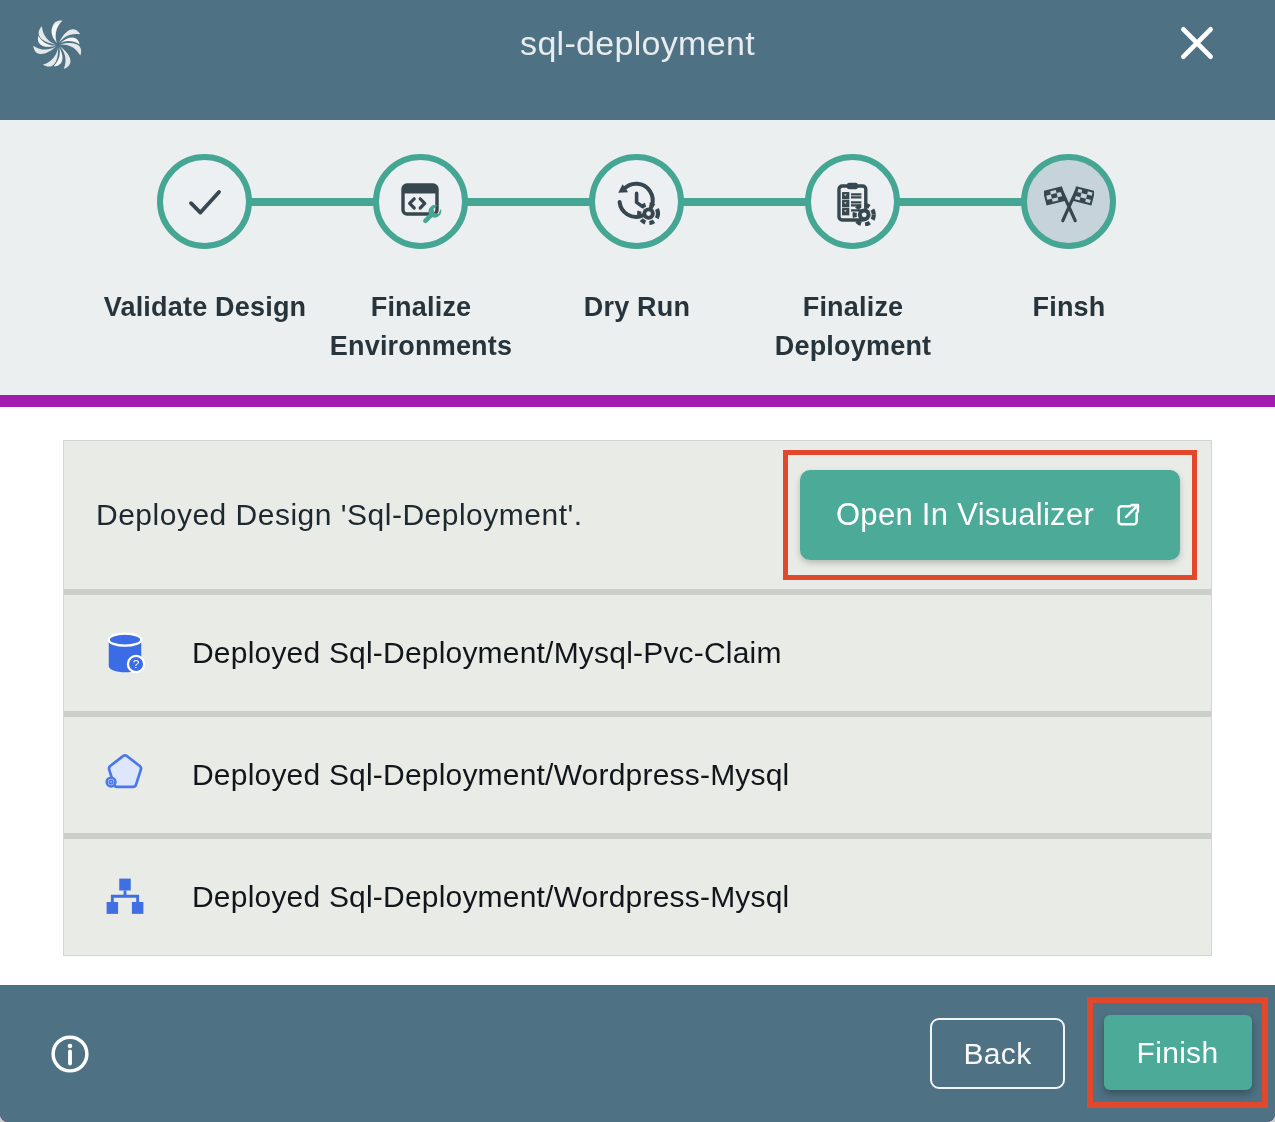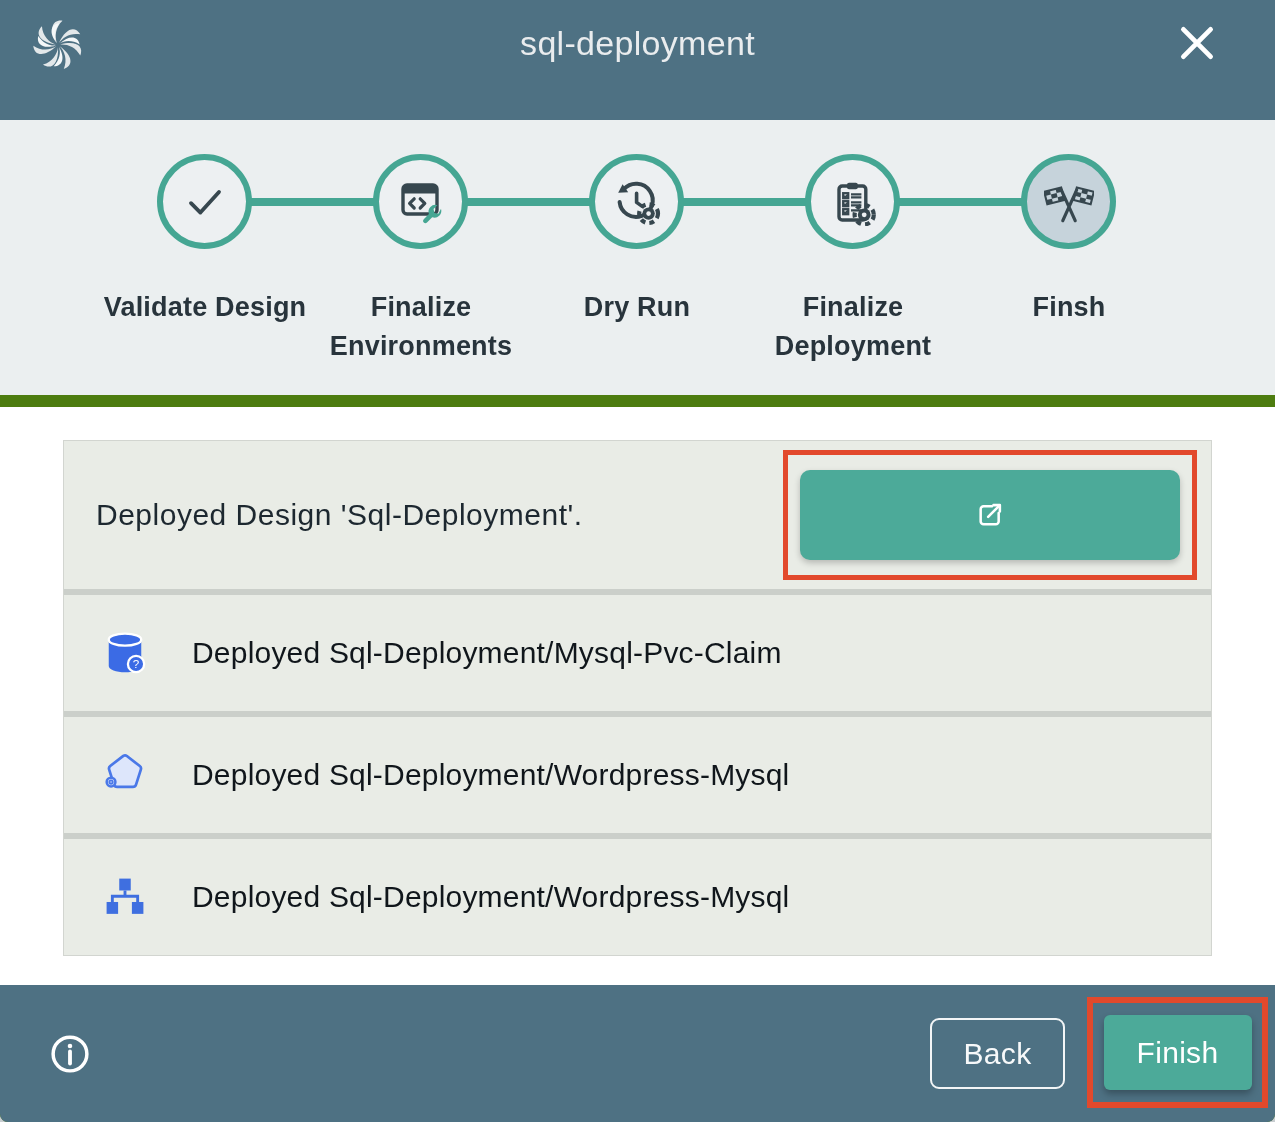--- a/index.html
+++ b/index.html
@@ -14,21 +14,21 @@
     --divider: #cbcfca;
     --text-dark: #1d2830;
     --icon-dark: #37474f;
     --blue: #3b6be5;
     --red: #e2492c;
   }
   *{box-sizing:border-box;margin:0;padding:0;}
   html,body{background:#c9ced1;}
   body{font-family:"Liberation Sans", sans-serif;}
   .modal{
-    position:relative;width:1275px;height:1122px;background:#4d7c0f;
+    position:relative;width:1275px;height:1122px;background:#a21caf;
     border-radius:0 0 8px 8px;overflow:hidden;
   }
   
   .header{
     position:absolute;top:0;left:0;width:100%;height:120px;
     background:var(--header-bg);
   }
   .logo{position:absolute;left:27px;top:13px;width:62px;height:62px;}
   .title{
     position:absolute;left:0;top:0;width:100%;height:86px;
@@ -230,20 +230,21 @@
     <div class="step-label" style="left:949px">Finsh</div>
   </div>
 
   <div class="content">
     <div class="rows">
 
       <div class="row first">
         <div class="design-text">Deployed Design 'Sql-Deployment'.</div>
         <div class="annot annot-visualizer">
           <button class="visualizer-btn">
+            <span>Open In Visualizer</span>
             <svg viewBox="0 0 24 24" width="32" height="32">
               <path d="M13.5 5.5H7.2A2.2 2.2 0 005 7.7v9.1A2.2 2.2 0 007.2 19h9.1a2.2 2.2 0 002.2-2.2v-6.3" stroke="#ffffff" stroke-width="1.9" fill="none" stroke-linecap="round"></path>
               <path d="M14.6 4.6h4.8v4.8" stroke="#ffffff" stroke-width="1.9" fill="none" stroke-linecap="round" stroke-linejoin="round"></path>
               <path d="M19.2 4.8l-8.6 8.6" stroke="#ffffff" stroke-width="1.9" fill="none" stroke-linecap="round"></path>
             </svg>
           </button>
         </div>
       </div>
 
       <div class="row item">

